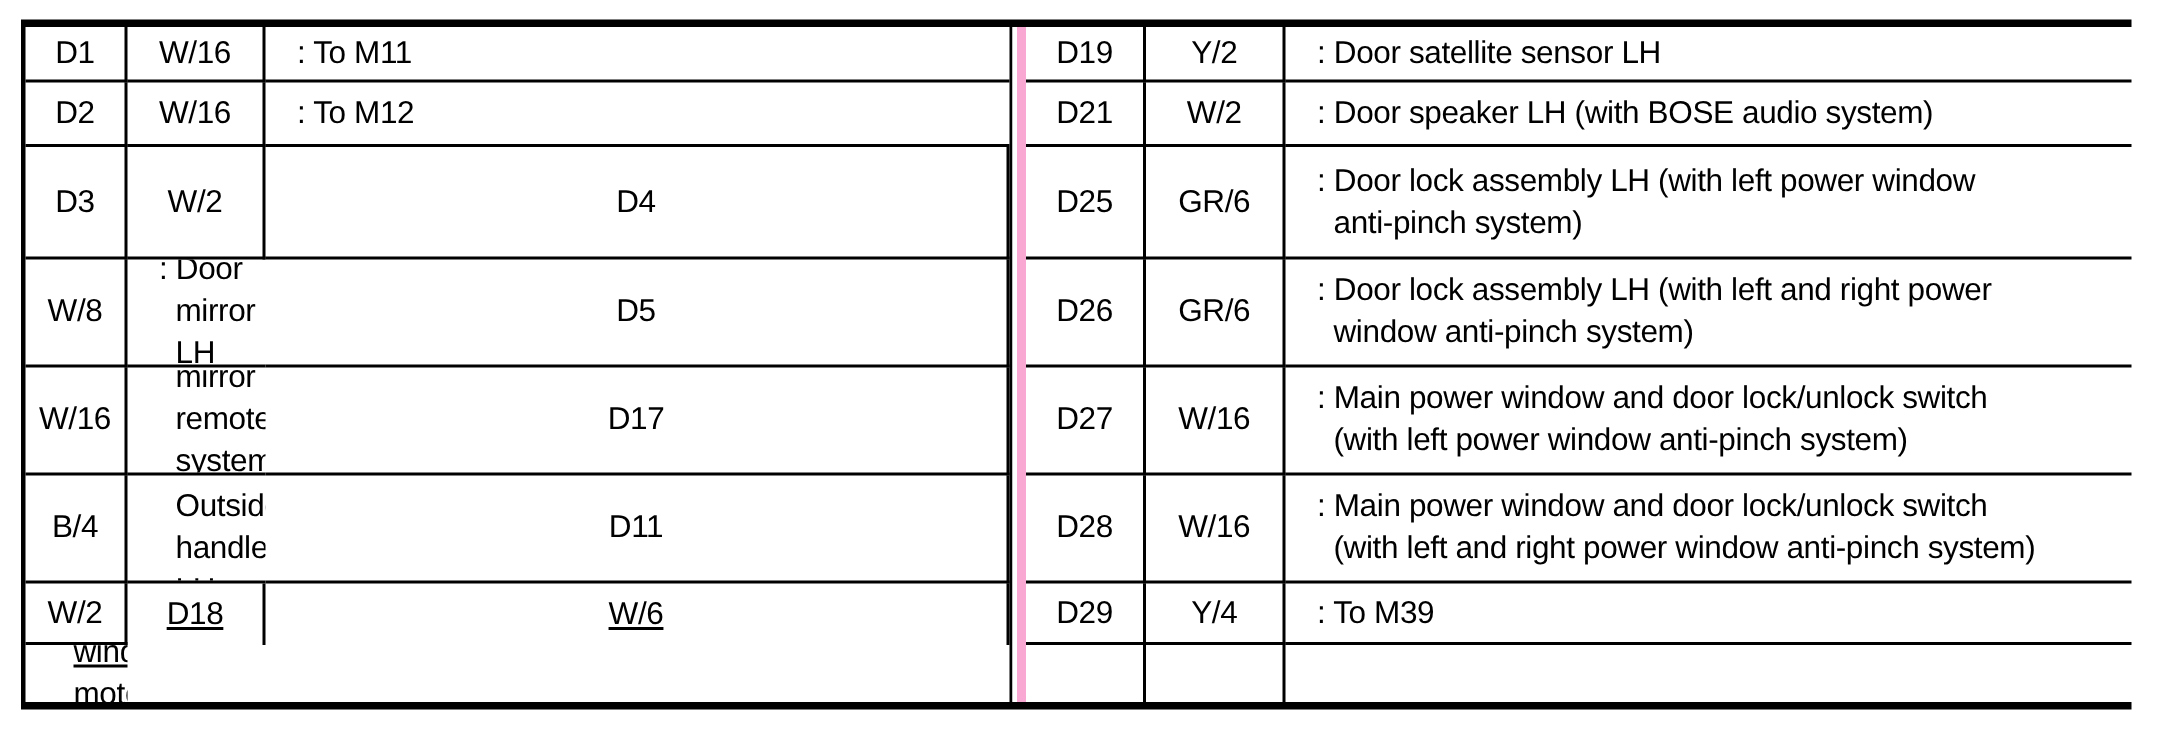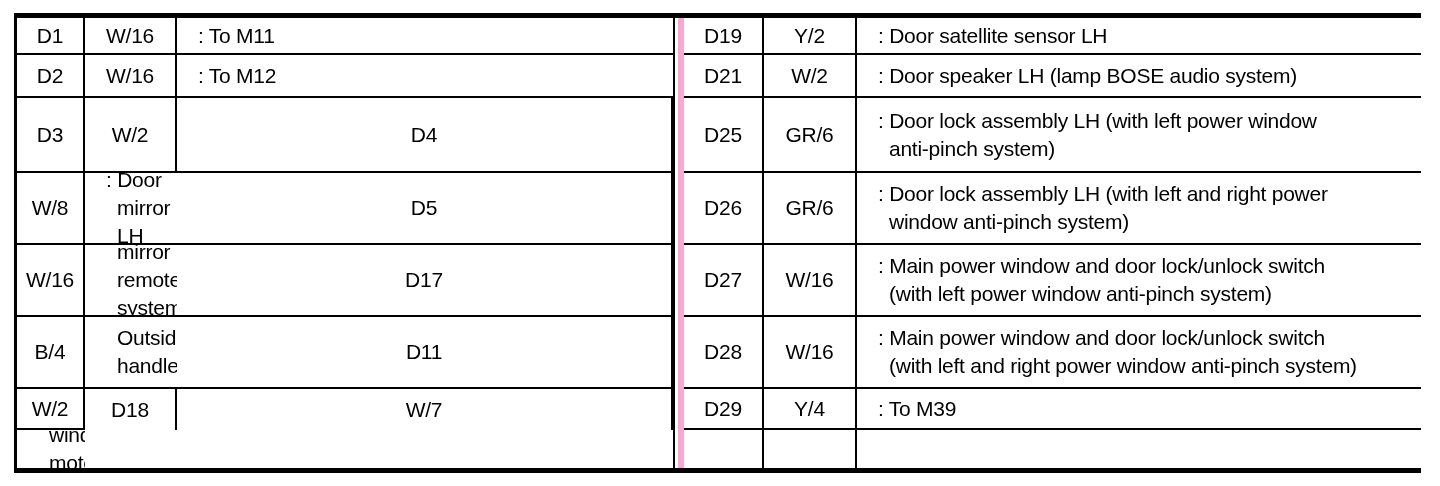--- a/index.html
+++ b/index.html
@@ -56,21 +56,21 @@
     box-sizing: border-box;
     border-bottom: 2px solid #000;
     display: flex;
     align-items: center;
     overflow: hidden;
     font-size: 21px;
     line-height: 28px;
     letter-spacing: -0.25px;
     white-space: pre-line;
   }
-  .tbl > .cell:nth-last-child(-n+3) { border-bottom: none; }
+  .tbl > .cell:nth-last-child(-n+3) { border-bottom: none; text-decoration: underline; }
   .id-cell, .type-cell {
     border-right: 2px solid #000;
     justify-content: center;
     text-align: center;
   }
   .desc-cell {
     padding-left: 32px;
     padding-right: 3px;
   }
   .desc-text {
@@ -97,31 +97,31 @@
         <div class="cell desc-cell"><div class="desc-text">: Door mirror LH</div></div>
         <div class="cell id-cell">D5</div>
         <div class="cell type-cell">W/16</div>
         <div class="cell desc-cell"><div class="desc-text">: Door mirror remote system switch</div></div>
         <div class="cell id-cell">D17</div>
         <div class="cell type-cell">B/4</div>
         <div class="cell desc-cell"><div class="desc-text">: Outside handle LH</div></div>
         <div class="cell id-cell">D11</div>
         <div class="cell type-cell">W/2</div>
         <div class="cell id-cell">D18</div>
-        <div class="cell type-cell">W/7</div>
+        <div class="cell type-cell">W/6</div>
         <div class="cell desc-cell"><div class="desc-text">: Power window motor LH</div></div>
       </div>
     <div class="mid-gap"></div>
     <div class="tbl tbl-right" id="tbl-right">
         <div class="cell id-cell">D19</div>
         <div class="cell type-cell">Y/2</div>
         <div class="cell desc-cell"><div class="desc-text">: Door satellite sensor LH</div></div>
         <div class="cell id-cell">D21</div>
         <div class="cell type-cell">W/2</div>
-        <div class="cell desc-cell"><div class="desc-text">: Door speaker LH (lamp BOSE audio system)</div></div>
+        <div class="cell desc-cell"><div class="desc-text">: Door speaker LH (with BOSE audio system)</div></div>
         <div class="cell id-cell">D25</div>
         <div class="cell type-cell">GR/6</div>
         <div class="cell desc-cell"><div class="desc-text">: Door lock assembly LH (with left power window
 anti-pinch system)</div></div>
         <div class="cell id-cell">D26</div>
         <div class="cell type-cell">GR/6</div>
         <div class="cell desc-cell"><div class="desc-text">: Door lock assembly LH (with left and right power
 window anti-pinch system)</div></div>
         <div class="cell id-cell">D27</div>
         <div class="cell type-cell">W/16</div>

